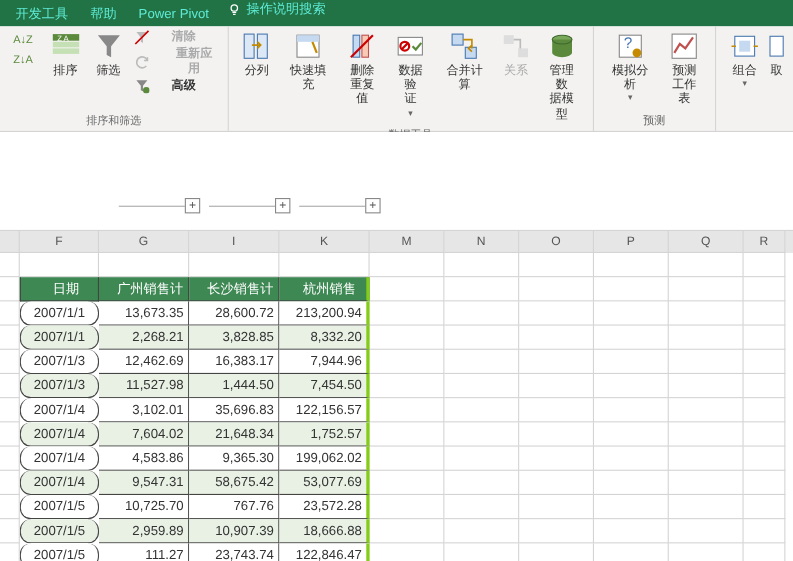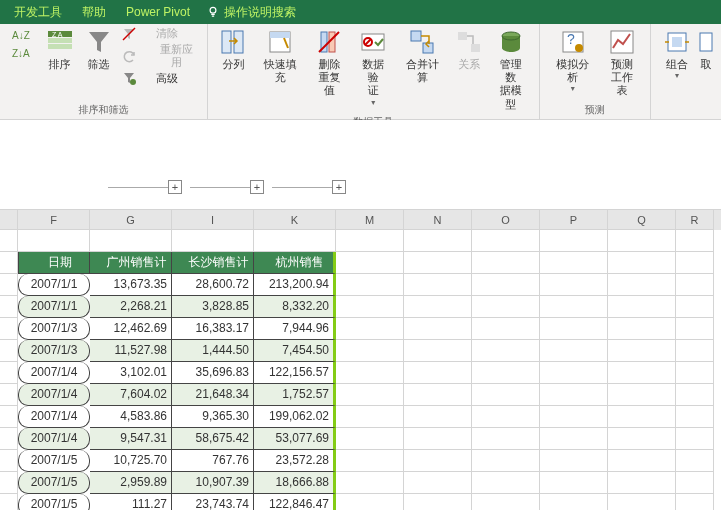--- a/index.html
+++ b/index.html
@@ -10,22 +10,22 @@
     background: #fff;
     width: 721px;
     height: 510px;
     overflow: hidden;
     position: relative;
   }
   .ribbon-top {
     background: #217346;
     height: 24px;
     display: flex;
-    align-items: center;
-    color: #bef264;
+    align-items: flex-start;
+    color: #5eead4;
     padding-left: 4px;
   }
   .ribbon-top .tab { padding: 0 10px; height: 24px; display: flex; align-items: center; cursor: default; }
   .ribbon-top .bulb { margin-left: 6px; display: flex; align-items: center; }
   .ribbon-top .bulb svg { margin-right: 4px; }
   .ribbon {
     background: #f3f2f1;
     border-bottom: 1px solid #d4d4d4;
     height: 96px;
     display: flex;
@@ -50,21 +50,21 @@
     flex-direction: column;
     align-items: center;
     justify-content: center;
     padding: 2px 6px;
     min-width: 34px;
     text-align: center;
     color: #333;
   }
   .rbtn.small { flex-direction: row; justify-content: flex-start; padding: 1px 4px; min-width: auto; width: 100%; }
   .rbtn .lbl { font-size: 11px; margin-top: 2px; line-height: 1.2; white-space: pre-line; }
-  .rbtn.small .lbl { margin-top: 0; margin-left: 20px; }
+  .rbtn.small .lbl { margin-top: 0; margin-left: 20px; font-weight: bold; }
   .rbtn.small svg { flex-shrink: 0; }
   .vstack { display: flex; flex-direction: column; }
   .drop { font-size: 8px; color: #666; }
 
   .outline-bar {
     position: relative;
     height: 90px;
     background: #fff;
     border-bottom: 1px solid #d4d4d4;
   }

